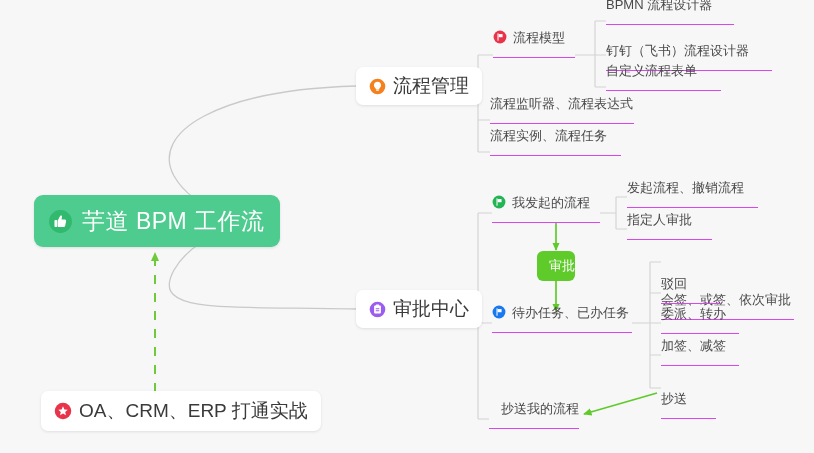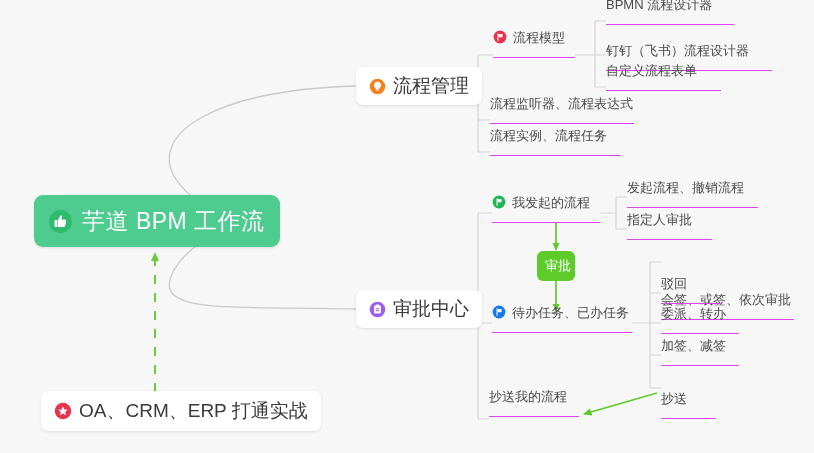--- a/index.html
+++ b/index.html
@@ -92,23 +92,22 @@
     margin-bottom: 1px;
   }
 
   
   .chip-node {
     position: absolute;
     background: #5ecb2a;
     border-radius: 6px;
     display: flex;
     align-items: center;
-    justify-content: flex-start;
-    box-sizing: border-box;
-    padding-left: 8px;
+    justify-content: flex-end;
+    box-sizing: border-box;
   }
   .chip-label {
     color: #ffffff;
     font-size: 13px;
     white-space: nowrap;
   }
 
   
   .icon-wrap {
     display: inline-flex;
@@ -260,21 +259,21 @@
   <div class="plain-node" style="left:661px; top:313px; width:78px; height:21px;text-align:center;">
     <span class="plain-label">委派、转办</span>
   </div>
   <div class="plain-node" style="left:661px; top:345px; width:78px; height:21px;">
     <span class="plain-label">加签、减签</span>
   </div>
   <div class="plain-node" style="left:661px; top:398px; width:55px; height:21px;">
     <span class="plain-label">抄送</span>
   </div>
 
-  <div class="plain-node" style="left:489px; top:396px; width:90px; height:21px;">
+  <div class="plain-node" style="left:489px; top:408px; width:90px; height:21px;justify-content:flex-end;">
     <span class="plain-label">抄送我的流程</span>
   </div>
 
   <div class="card-node" style="left:41px; top:391px; height:40px;">
     <span class="icon-wrap">
       <svg width="18" height="18" viewBox="0 0 24 24" xmlns="http://www.w3.org/2000/svg">
         <circle cx="12" cy="12" r="11" fill="#e8334a"></circle>
         <path d="M12 5.8 L13.85 10.0 L18.3 10.4 L14.95 13.4 L15.95 17.8 L12 15.4 L8.05 17.8 L9.05 13.4 L5.7 10.4 L10.15 10.0 Z" fill="#ffffff"></path>
       </svg>
     </span>

